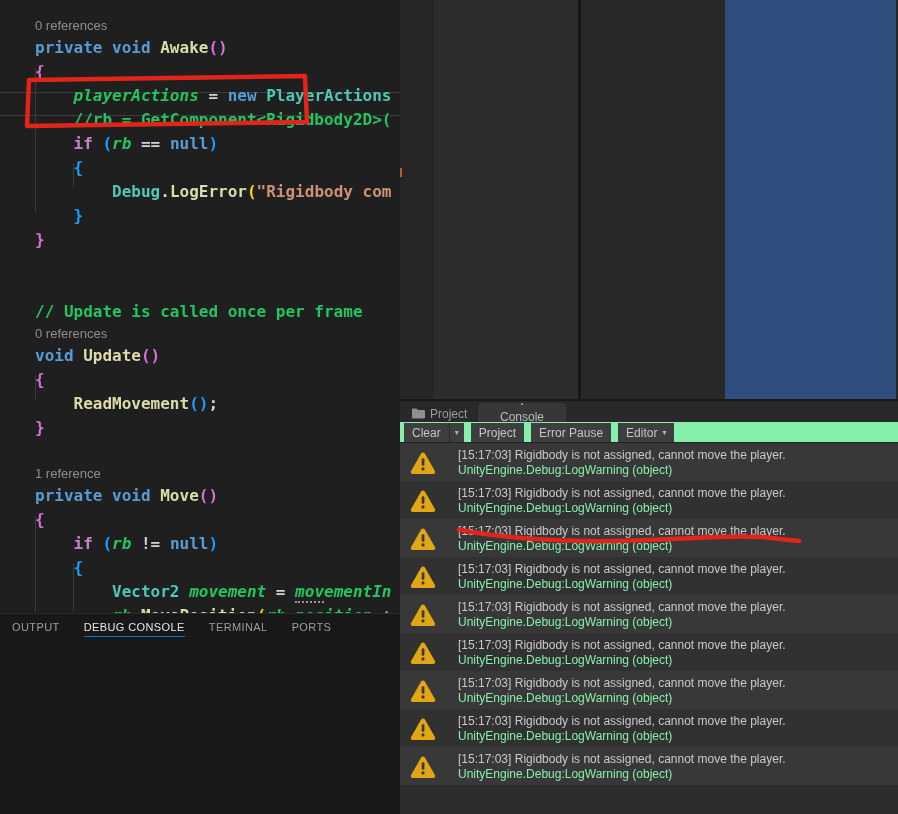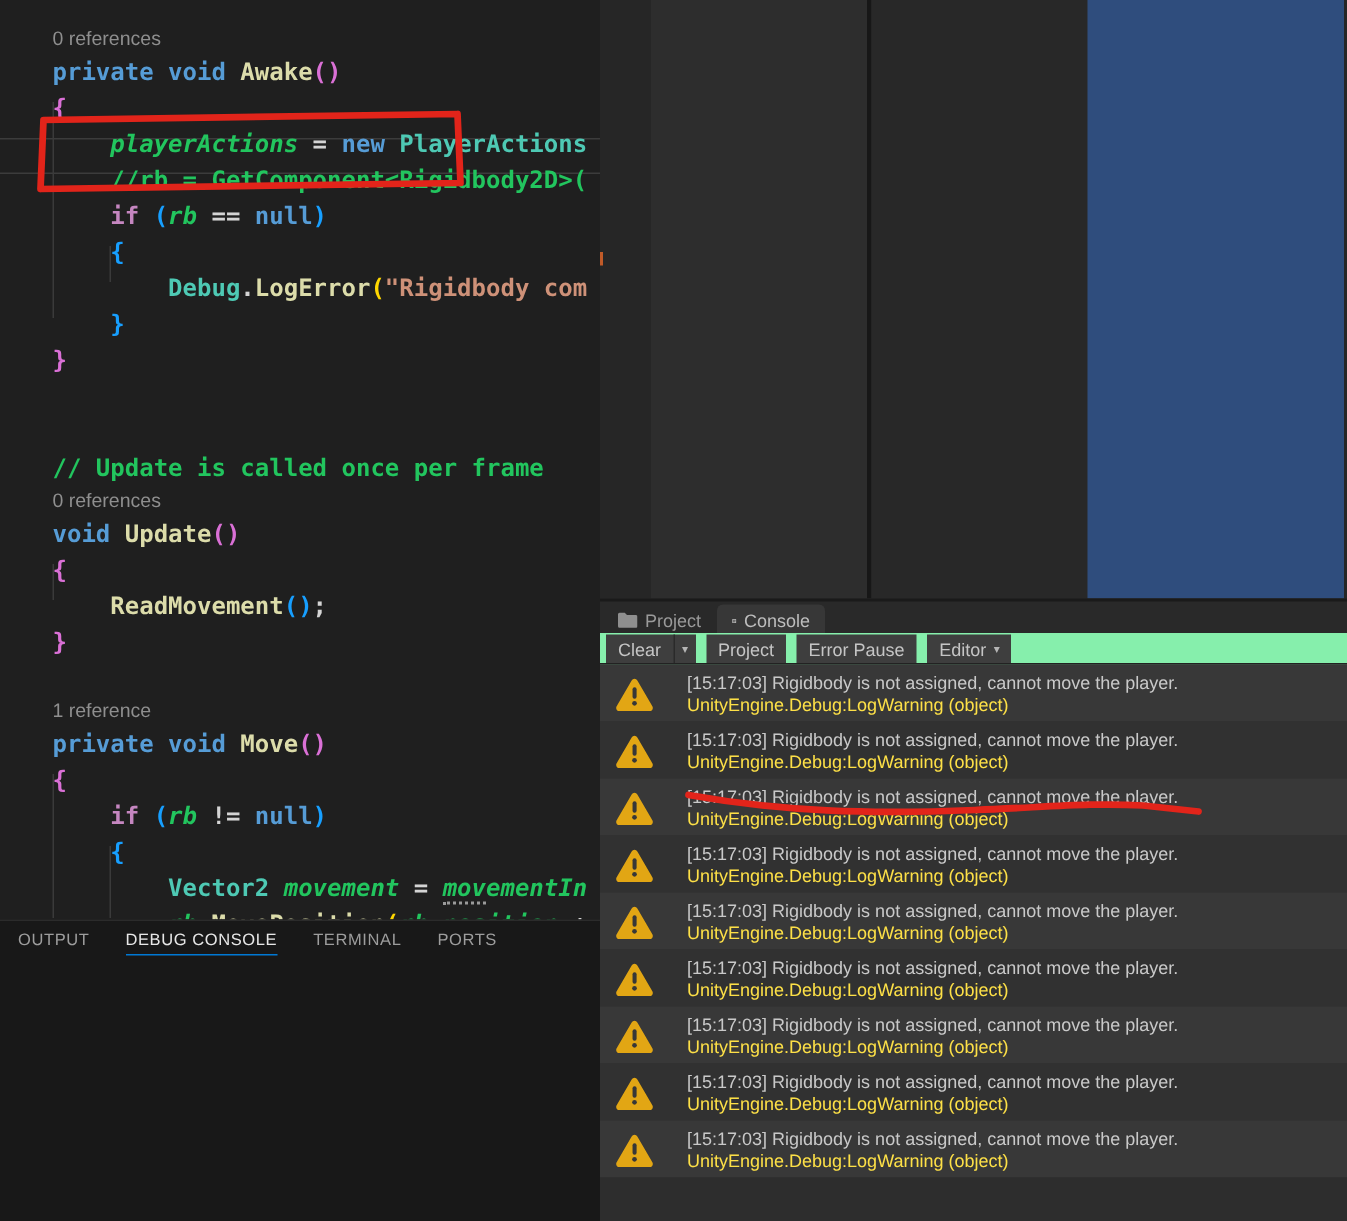--- a/index.html
+++ b/index.html
@@ -47,39 +47,39 @@
   .u-col3 { position:absolute; left:181px; top:0; width:144px; height:399px; background:#282828; }
   .u-blue { position:absolute; left:325px; top:0; width:171px; height:399px; background:#2f4d7d; }
   .u-blue-edge { position:absolute; left:496px; top:0; width:2px; height:399px; background:#262626; }
   .u-orange-sliver { position:absolute; left:0; top:168px; width:2px; height:9px; background:#c05a28; }
 
   .u-tabbar { position:absolute; left:0; top:399px; width:498px; height:23px;
     background:#292929; border-top:2px solid #1a1a1a;text-align:right; }
   .u-tab { position:absolute; top:2px; height:21px; display:flex; align-items:center; gap:5px;
     font-size:12px; color:#9a9a9a; padding:0 10px; }
   .u-tab.project { left:2px; }
-  .u-tab.console { left:78px; width:72px; background:#373737; border-radius:4px 4px 0 0; color:#bdbdbd; }
+  .u-tab.console { left:78px; width:88px; background:#373737; border-radius:4px 4px 0 0; color:#bdbdbd;flex-direction:column; }
 
   .u-toolbar { position:absolute; left:0; top:422px; width:498px; height:21px;
     background:#86efac; border-bottom:1px solid #222; display:flex; align-items:stretch; padding-left:4px; }
   .u-btn { background:#3e3e3e; color:#c5c5c5; font-size:12px; display:flex; align-items:center;
     padding:0 8px; height:19px; margin-top:1px; border-right:1px solid #2a2a2a; }
   .u-btn.seg-arrow { padding:0 5px; border-right:none; }
   .u-btn.gapped { margin-left:7px; border-right:none; }
   .u-arrow { font-size:8px; color:#b5b5b5; margin-left:5px; }
   .u-arrow.solo { margin-left:0; }
 
   .u-console { position:absolute; left:0; top:443px; width:498px; }
   .centry { height:38px; display:flex; align-items:center;gap:16px; }
   .centry.odd  { background:#383838; }
   .centry.even { background:#313131; }
   .centry-icon { width:26px; height:23px; margin-left:10px; flex:0 0 auto; }
   .centry-text { margin-left:6px; font-size:12px; line-height:15px; padding-top:1px; }
   .centry-text .l1 { color:#c9c9c9; }
-  .centry-text .l2 { color:#fde047; }
+  .centry-text .l2 { color:#86efac; }
   .u-console-empty { position:absolute; left:0; top:785px; width:498px; height:29px; background:#2d2d2d; }
 
   
   .annot { position:absolute; left:0; top:0; width:898px; height:814px; pointer-events:none; }
 </style>
 </head>
 <body>
 
 <div class="screen">
 

